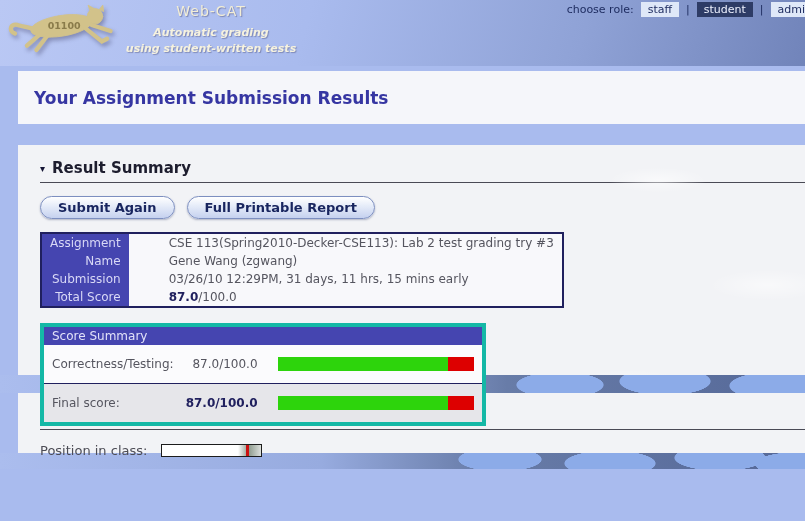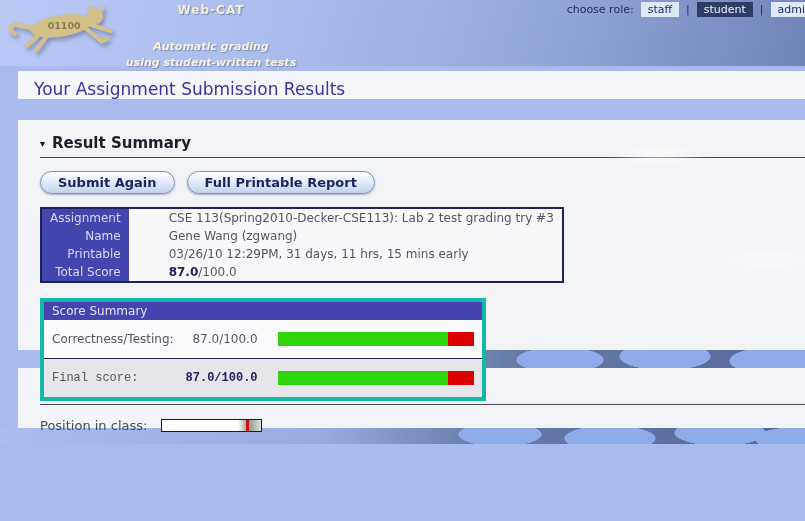--- a/index.html
+++ b/index.html
@@ -11,35 +11,35 @@
   }
 
   
   .header {
     height:66px; position:relative;
     background:linear-gradient(105deg,#bac8f4 0%,#a9bbee 38%,#8fa2d6 72%,#7184ba 100%);
   }
   .logo { position:absolute; left:8px; top:1px; filter:drop-shadow(2px 3px 2px rgba(70,70,110,.45)); }
   .brand { position:absolute; left:118px; top:3px; width:186px; text-align:center; }
   .brand-title {
-    color:#f3eed6; font-weight:bold; font-size:12px; letter-spacing:1px;
+    color:#f3eed6; font-weight:normal; font-size:14px; letter-spacing:1px;
     text-shadow:1px 1px 1px rgba(60,60,100,.45);
   }
-  .tagline { margin-top:22px; color:#f6f2de; font-style:italic; font-weight:bold; font-size:11px; line-height:1.45;
+  .tagline { margin-top:6px; color:#f6f2de; font-style:italic; font-weight:bold; font-size:11px; line-height:1.45;
     text-shadow:1px 1px 1px rgba(60,60,100,.4); }
   .role-bar { position:absolute; top:2px; right:-14px; display:flex; align-items:center; gap:7px;
     font-size:11px; color:#1c2a5e; }
   .chip { padding:1px 7px; background:#dfe8f8; color:#1c2a5e; cursor:pointer; }
   .chip.selected { background:#2e3c66; color:#eef2ff; }
 
   
   .title-bar {
-    margin:5px 0 0 18px; height:28px; background:#f5f6fa;
-    display:flex; align-items:flex-end; padding-left:16px;
-    color:#3636a2; font-size:17px; font-weight:400;
+    margin:5px 0 0 18px; height:53px; background:#f5f6fa;
+    display:flex; align-items:center; padding-left:16px;
+    color:#3636a2; font-size:17px; font-weight:700;
   }
   .gap { height:21px; }
 
   
   .module { margin-left:18px; background:#f2f3f6; position:relative; }
   .module.main { height:230px; padding:14px 0 0 22px; }
   .module.main::after {
     content:""; position:absolute; inset:0; pointer-events:none;
     background:
       radial-gradient(ellipse 70px 18px at 640px 35px,  rgba(255,255,255,.55), transparent 70%),
@@ -69,21 +69,21 @@
   .info-table td { padding:2px 8px; height:18px; vertical-align:middle;margin-top:39px; }
   .info-table td.lbl { background:#4545b0; color:#d8d8f6; text-align:right; width:82px; }
   .info-table td.val { color:#55555f; min-width:348px;padding-left:40px; }
   .score-strong { color:#20205e; font-weight:bold; }
 
   
   .score-table { margin-top:15px; border-collapse:collapse; border:4px solid #14b8a6;
     font-size:12px; position:relative; z-index:1; }
   .score-table .head td { background:#4545b0; color:#e2e2f8; padding:2px 8px; }
   .score-table tr.r1 { background:#fbfbfd; }
-  .score-table tr.r2 { background:#e6e6ea; border-top:1px solid #20205e;font-family:Liberation Mono, monospace; }
+  .score-table tr.r2 { background:#e6e6ea; border-top:1px solid #20205e; }
   .score-table td.sl { padding:12px 8px; color:#55555f; width:132px; }
   .score-table td.ss { text-align:right; padding-right:12px; color:#55555f; width:88px; }
   .score-table tr.r2 td.ss { color:#20205e; font-weight:bold; }
   .score-table td.sb { width:212px; padding:3px 8px 3px 8px; }
   .bar { height:14px; width:196px; background:#dd0000; position:relative; }
   .bar-fill { height:100%; background:#2dd40c; }
 
   
   .pos-row { margin-top:17px; display:flex; align-items:center; font-size:13px; color:#4c4c55;
     position:relative; z-index:1; }
@@ -173,21 +173,21 @@
       <tbody>
           <tr>
         <td class="lbl">Assignment</td>
         <td class="val">CSE 113(Spring2010-Decker-CSE113): Lab 2 test grading try #3</td>
       </tr>
       <tr>
         <td class="lbl">Name</td>
         <td class="val">Gene Wang (zgwang)</td>
       </tr>
       <tr>
-        <td class="lbl">Printable</td>
+        <td class="lbl">Submission</td>
         <td class="val">03/26/10 12:29PM, 31 days, 11 hrs, 15 mins early</td>
       </tr>
       <tr>
         <td class="lbl">Total Score</td>
         <td class="val"><span class="score-strong">87.0</span><span>/100.0</span></td>
       </tr>
     </tbody>
       </table>
 
     <table class="score-table">

